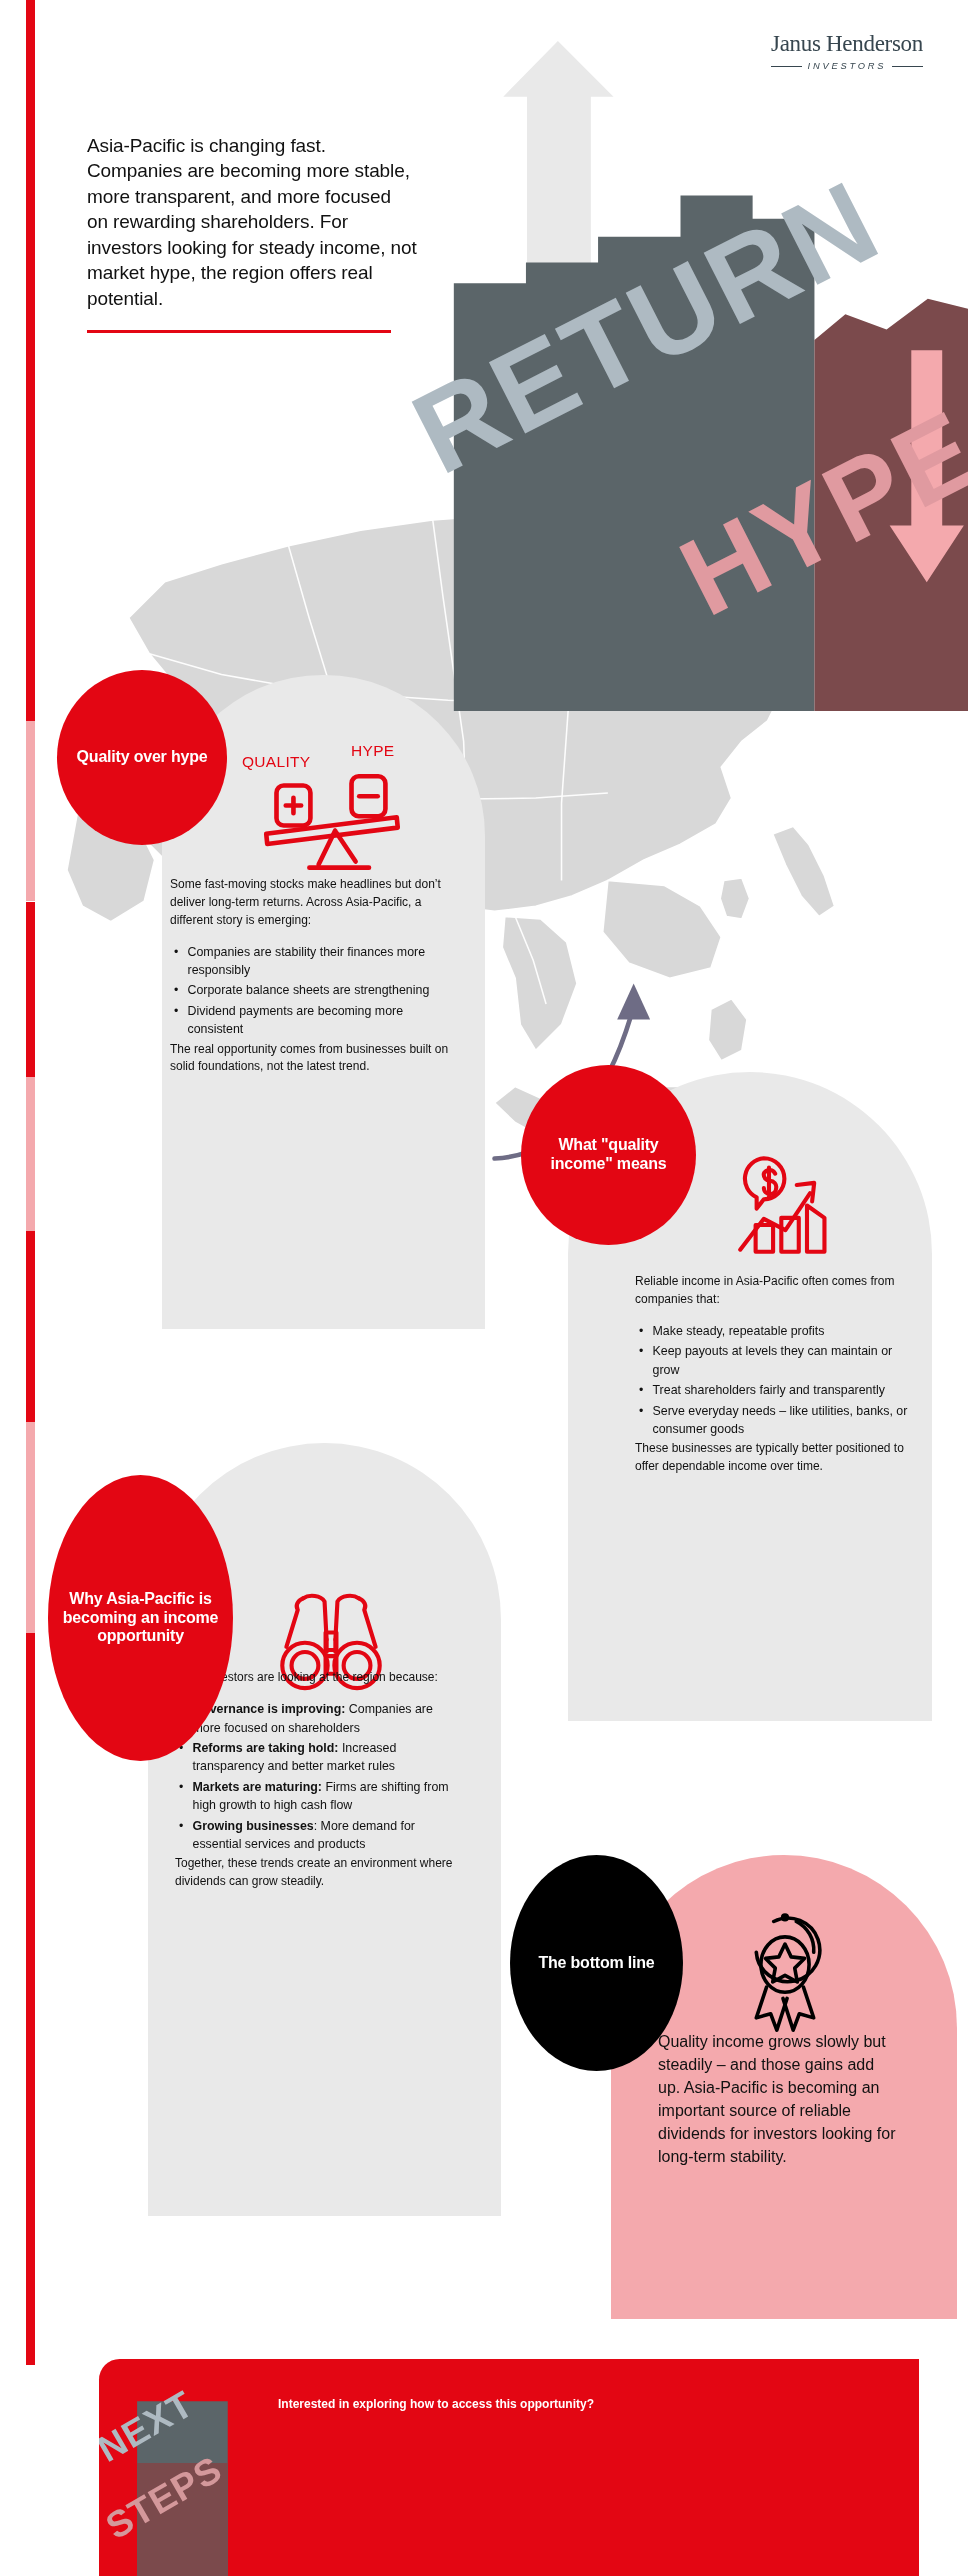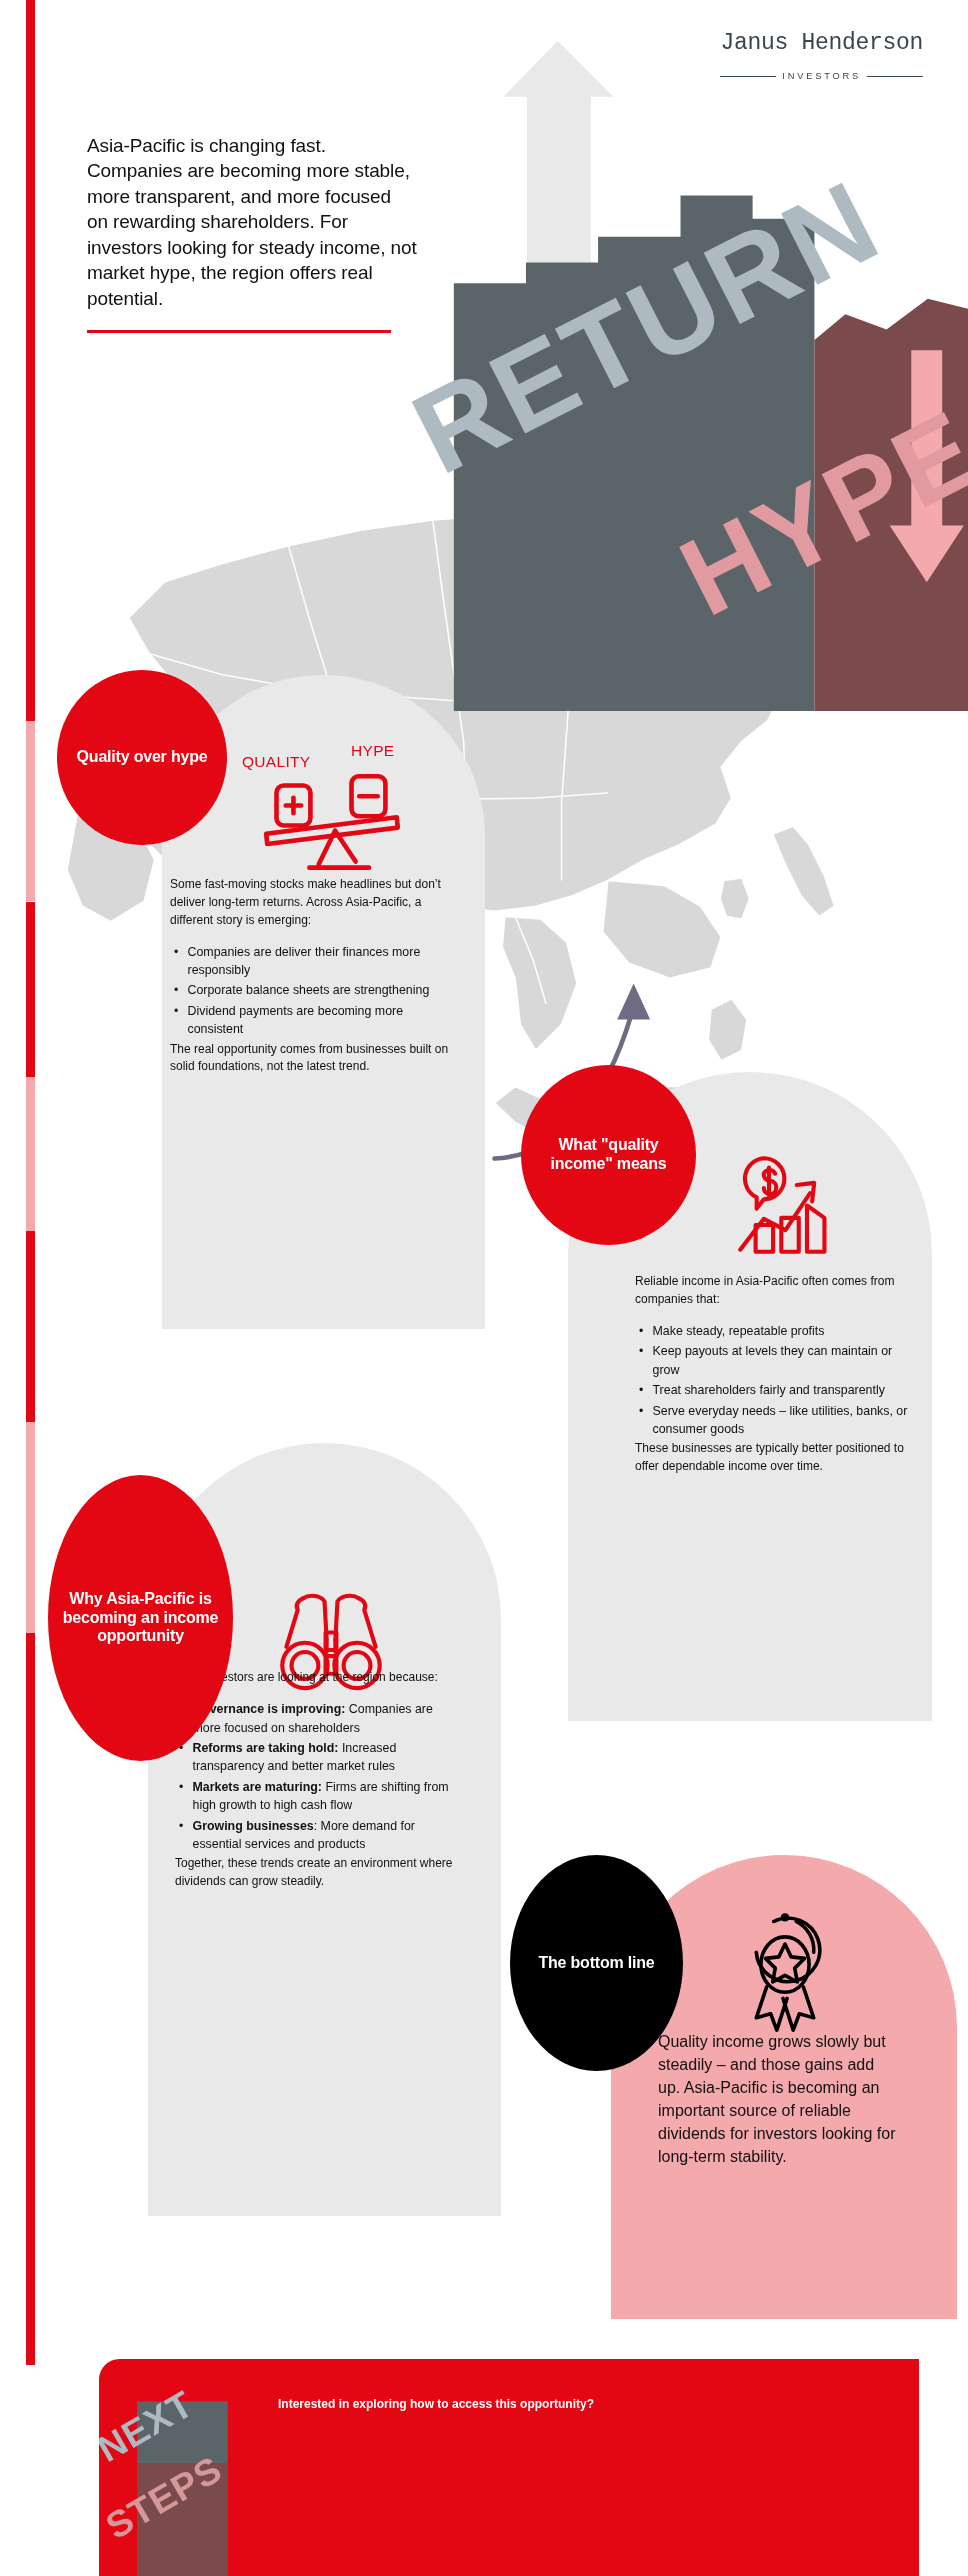--- a/index.html
+++ b/index.html
@@ -25,26 +25,27 @@
     position: absolute; left: 0; top: 453px;
     width: 968px; height: 927px;
     opacity: 1; pointer-events: none;
   }
   .map-wrap svg { width: 100%; height: 100%; display: block; }
 
   
   .logo { position: absolute; right: 45px; top: 32px; text-align: right; }
   .logo-word {
     font-size: 23px; color: #37464f; letter-spacing: -0.3px;
-    font-family: Liberation Mono, monospace; font-weight: 400;
+    font-family: Liberation Serif, serif; font-weight: 400;
     line-height: 1;
   }
   .logo-sub {
-    display: flex; align-items: center; gap: 6px; margin-top: 16px;
+    display: flex; align-items: center; gap: 6px; margin-top: 6px;
     justify-content: flex-end;
+    font-style: italic;
   }
   .logo-rule { height: 1px; background: #37464f; flex: 1 1 auto; min-width: 25px; }
   .logo-investors {
     font-size: 9.3px; letter-spacing: 2.8px; color: #37464f; white-space: nowrap;
   }
 
   
   .intro {
     position: absolute; left: 87px; top: 133px; width: 330px;
   }
@@ -247,21 +248,21 @@
           <path d="M16 118 L270 86 L272 106 L18 138 Z"></path>
           <path d="M150 112 L118 178 M150 112 L190 172"></path>
           <path d="M100 184 L216 184"></path>
         </g>
       </svg>
     </div>
 
     <div class="card-text" style="left:170px;top:876px;width:287px;">
       <p>Some fast-moving stocks make headlines but don’t deliver long-term returns. Across Asia-Pacific, a different story is emerging:</p>
       <ul>
-        <li>Companies are deliver their finances more responsibly</li>
+        <li>Companies are stability their finances more responsibly</li>
         <li>Corporate balance sheets are strengthening</li>
         <li>Dividend payments are becoming more consistent</li>
       </ul>
       <p>The real opportunity comes from businesses built on solid foundations, not the latest trend.</p>
     </div>
   </div>
 
   <div class="card">
     <div class="card-body" style="left:568px;top:1072px;width:364px;height:649px;border-radius:182px 182px 0 0;"></div>
 

